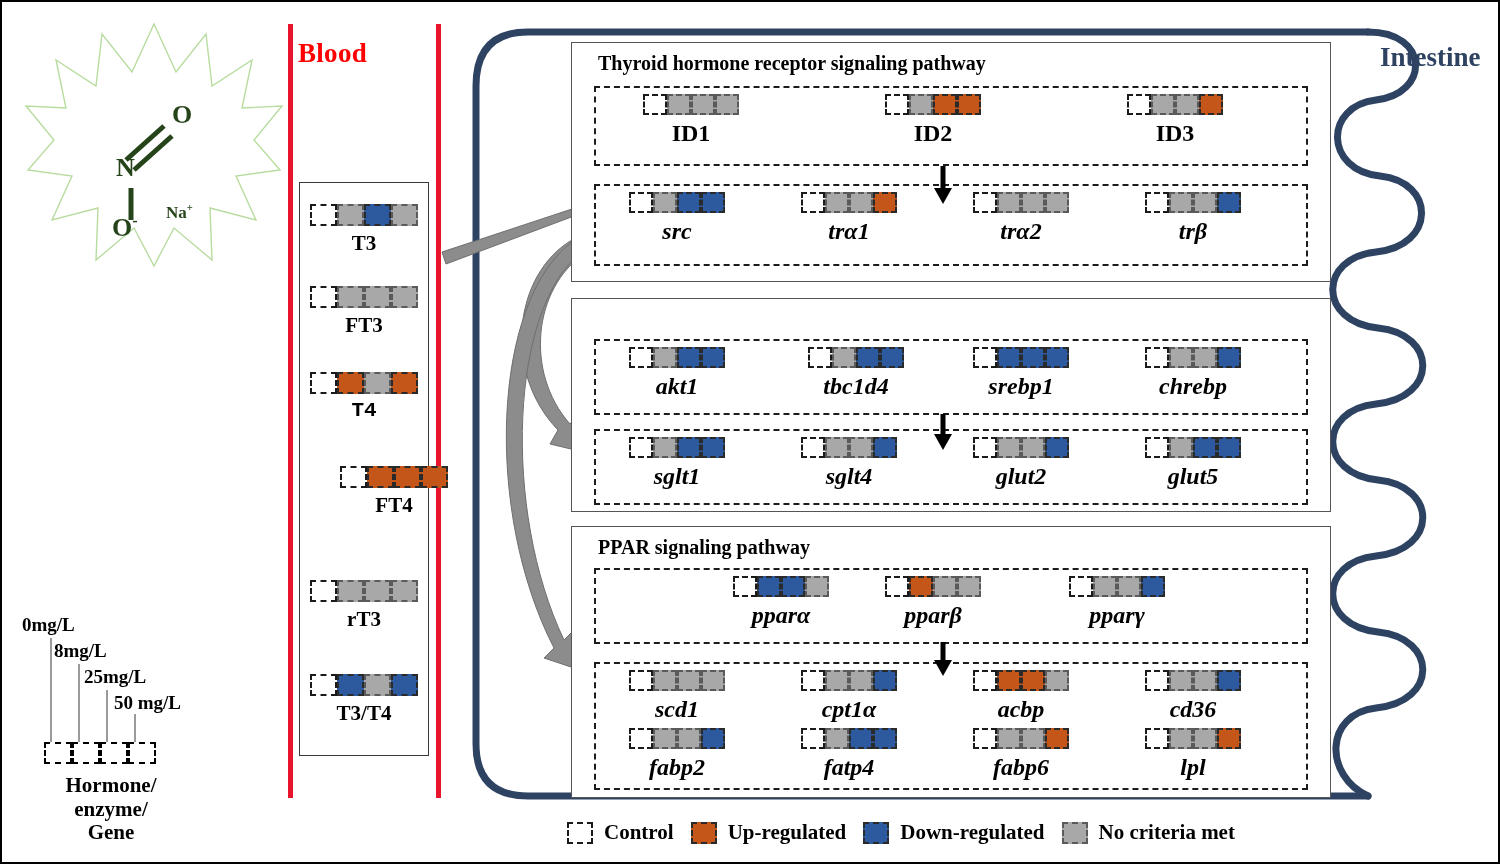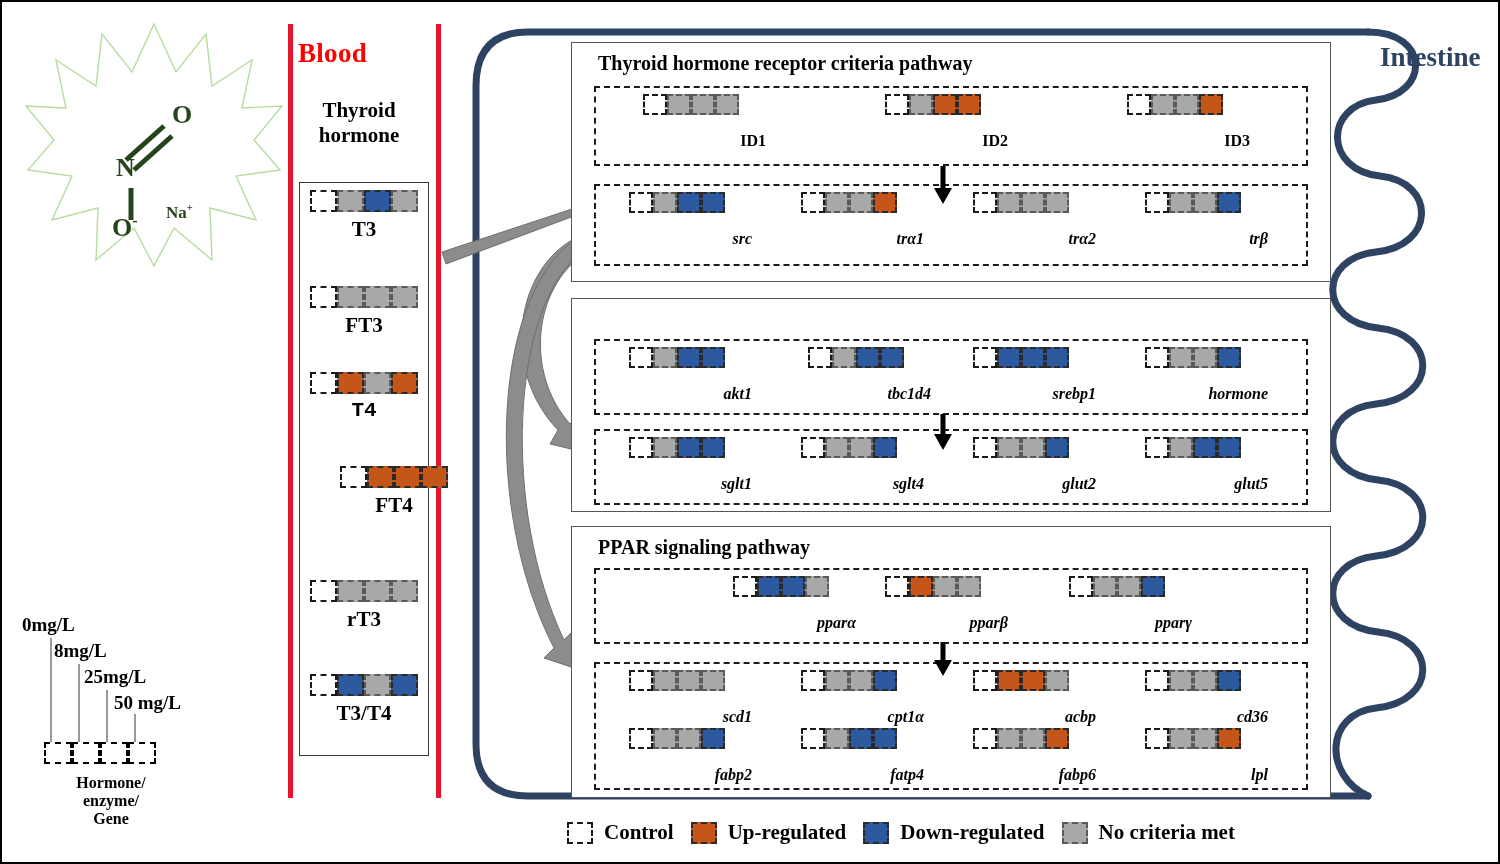--- a/index.html
+++ b/index.html
@@ -11,21 +11,21 @@
   #burst svg{position:absolute;left:0;top:0;}
   .mol{position:absolute;color:#26441A;font-weight:bold;font-family:"Liberation Serif",serif;}
   .mol sup{font-size:.62em;vertical-align:super;}
 
   
   #scale{position:absolute;left:14px;top:612px;width:250px;height:230px;}
   .sc-label{position:absolute;font-weight:bold;font-size:19px;color:#000;white-space:nowrap;}
   .sc-tick{position:absolute;width:2px;background:#9a9a9a;}
   .sc-boxrow{position:absolute;left:28px;top:128px;display:flex;}
   .sc-boxrow .cell{width:28px;height:22px;border:2px dashed #000;background:#fff;box-sizing:border-box;}
-  .sc-cap{position:absolute;left:0;top:160px;width:190px;text-align:center;font-weight:bold;font-size:16px;line-height:1.12;color:#000;}
+  .sc-cap{position:absolute;left:0;top:160px;width:190px;text-align:center;font-weight:bold;font-size:21px;line-height:1.12;color:#000;}
 
   
   .redline{position:absolute;width:5px;background:#E8142C;}
   #blood-title{position:absolute;left:296px;top:36px;font-size:27px;font-weight:bold;color:#FF0000;letter-spacing:.3px;}
   #th-title{position:absolute;left:292px;top:96px;width:130px;text-align:center;font-size:21px;font-weight:bold;line-height:1.18;color:#000;}
   #blood-box{position:absolute;left:297px;top:180px;width:130px;height:574px;border:1.6px solid #3a3a3a;background:#fff;box-sizing:border-box;}
   .hgroup{position:absolute;width:130px;}
   .hgroup .row{display:flex;justify-content:center;}
   .hgroup .cap{text-align:center;font-weight:bold;font-size:21px;margin-top:5px;color:#000;}
 
@@ -42,21 +42,21 @@
   #intestine{position:absolute;left:466px;top:22px;width:1010px;height:780px;}
   #intestine svg{position:absolute;left:0;top:0;}
   #intestine-label{position:absolute;left:1378px;top:40px;font-size:27px;font-weight:bold;color:#2E4262;}
 
   
   .panel{position:absolute;border:1.5px solid #555;background:#fff;box-sizing:border-box;}
   .panel-title{position:absolute;font-size:20px;font-weight:bold;color:#000;}
   .subbox{position:absolute;border:2px dashed #1c1c1c;box-sizing:border-box;}
   .gene{position:absolute;width:150px;}
   .gene .row{display:flex;justify-content:center;}
-  .gene .cap{text-align:right;font-size:16px;font-style:italic;font-weight:bold;margin-top:17px;color:#000;}
+  .gene .cap{text-align:center;font-size:24px;font-style:italic;font-weight:bold;margin-top:5px;color:#000;}
 
   .dnarrow{position:absolute;width:26px;height:40px;}
 
   
   #legend{position:absolute;left:565px;top:818px;display:flex;align-items:flex-end;gap:17px;}
   #legend .item{display:flex;align-items:center;gap:11px;}
   #legend .sw{width:26px;height:22px;box-sizing:border-box;}
   #legend .lb{font-size:21px;font-weight:bold;color:#000;white-space:nowrap;}
 </style>
 </head>
@@ -99,27 +99,23 @@
     <div class="sc-cap">
         <div>Hormone/</div>
         <div>enzyme/</div>
         <div>Gene</div>
       </div>
   </div>
 
   <div class="redline" style="left:286px;top:22px;height:774px;"></div>
   <div class="redline" style="left:434px;top:22px;height:774px;"></div>
   <div id="blood-title">Blood</div>
-  <div id="th-title">
-      <div>Thyroid</div>
-      <div>hormone</div>
-    </div>
   <div id="blood-box"></div>
   <div id="blood-hormones">
-      <div class="hgroup" style="left: 297px; top: 188px;">
+      <div class="hgroup" style="left: 297px; top: 202px;">
         <div class="row">
           <div class="cell blood-cell c-ctrl"></div>
           <div class="cell blood-cell c-none"></div>
           <div class="cell blood-cell c-down"></div>
           <div class="cell blood-cell c-none"></div>
         </div>
         <div class="cap">T3</div>
       </div>
       <div class="hgroup" style="left: 297px; top: 284px;">
         <div class="row">
@@ -188,21 +184,21 @@
 
   <svg style="position:absolute;left:420px;top:90px;width:220px;height:620px;">
     <g fill="#8C8C8C" stroke="#6f6f6f" stroke-width="1">
       <polygon points="20,160 156,115 152,103 184,118 156,136 152,124 24,172"></polygon>
       <path d="M150,148 C 92,182 80,280 136,338 L128,352 L170,362 L158,320 L148,332 C 102,280 112,196 162,162 Z"></path>
       <path d="M150,150 C 70,210 62,420 132,556 L122,566 L164,580 L154,536 L142,548 C 80,418 88,214 160,160 Z"></path>
     </g>
   </svg>
 
   <div class="panel" style="left:569px;top:40px;width:760px;height:240px;"></div>
-  <div class="panel-title" style="left:596px;top:50px;">Thyroid hormone receptor criteria pathway</div>
+  <div class="panel-title" style="left:596px;top:50px;">Thyroid hormone receptor signaling pathway</div>
   <div class="subbox" style="left:592px;top:84px;width:714px;height:80px;"></div>
   <div class="subbox" style="left:592px;top:182px;width:714px;height:82px;"></div>
   <div id="p0-upper">
       <div class="gene" style="left: 614px; top: 92px;">
         <div class="row">
           <div class="cell gene-cell c-ctrl"></div>
           <div class="cell gene-cell c-none"></div>
           <div class="cell gene-cell c-none"></div>
           <div class="cell gene-cell c-none"></div>
         </div>
@@ -301,21 +297,21 @@
         </div>
         <div class="cap">srebp1</div>
       </div>
       <div class="gene" style="left: 1116px; top: 345px;">
         <div class="row">
           <div class="cell gene-cell c-ctrl"></div>
           <div class="cell gene-cell c-none"></div>
           <div class="cell gene-cell c-none"></div>
           <div class="cell gene-cell c-down"></div>
         </div>
-        <div class="cap">hormone</div>
+        <div class="cap">chrebp</div>
       </div>
     </div>
   <div id="p1-lower">
       <div class="gene" style="left: 600px; top: 435px;">
         <div class="row">
           <div class="cell gene-cell c-ctrl"></div>
           <div class="cell gene-cell c-none"></div>
           <div class="cell gene-cell c-down"></div>
           <div class="cell gene-cell c-down"></div>
         </div>

